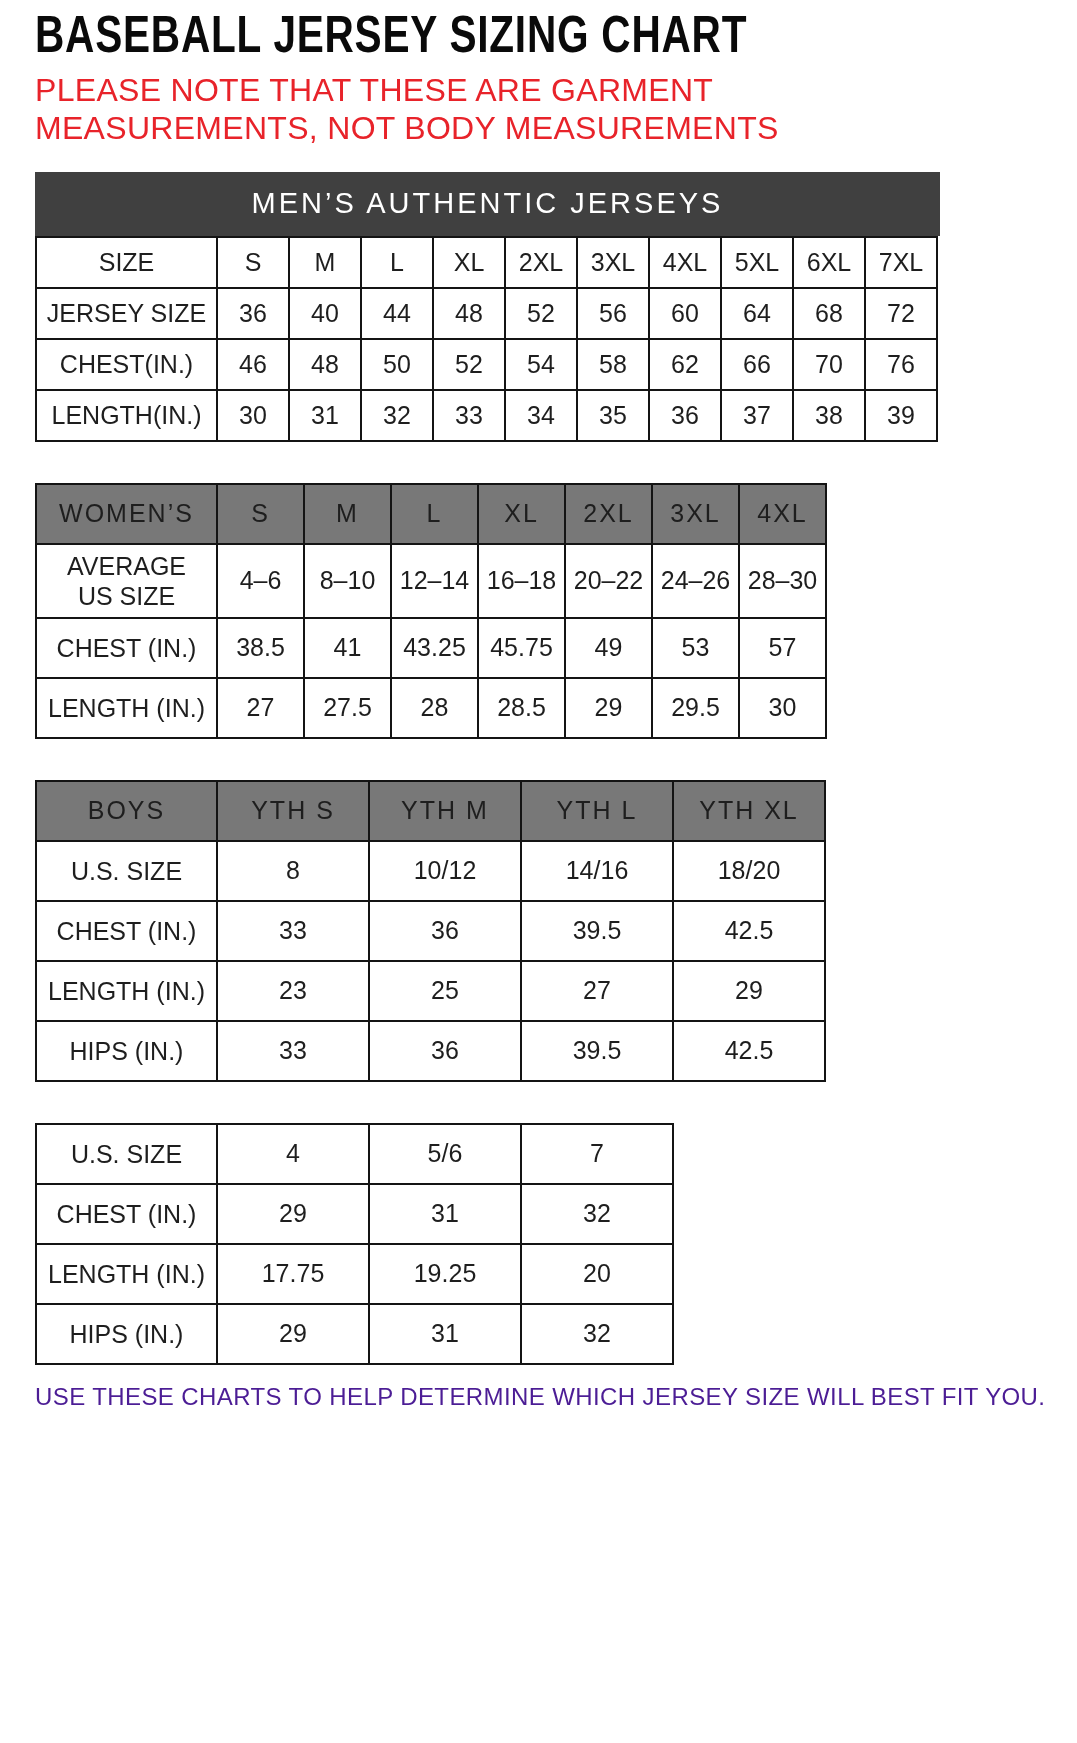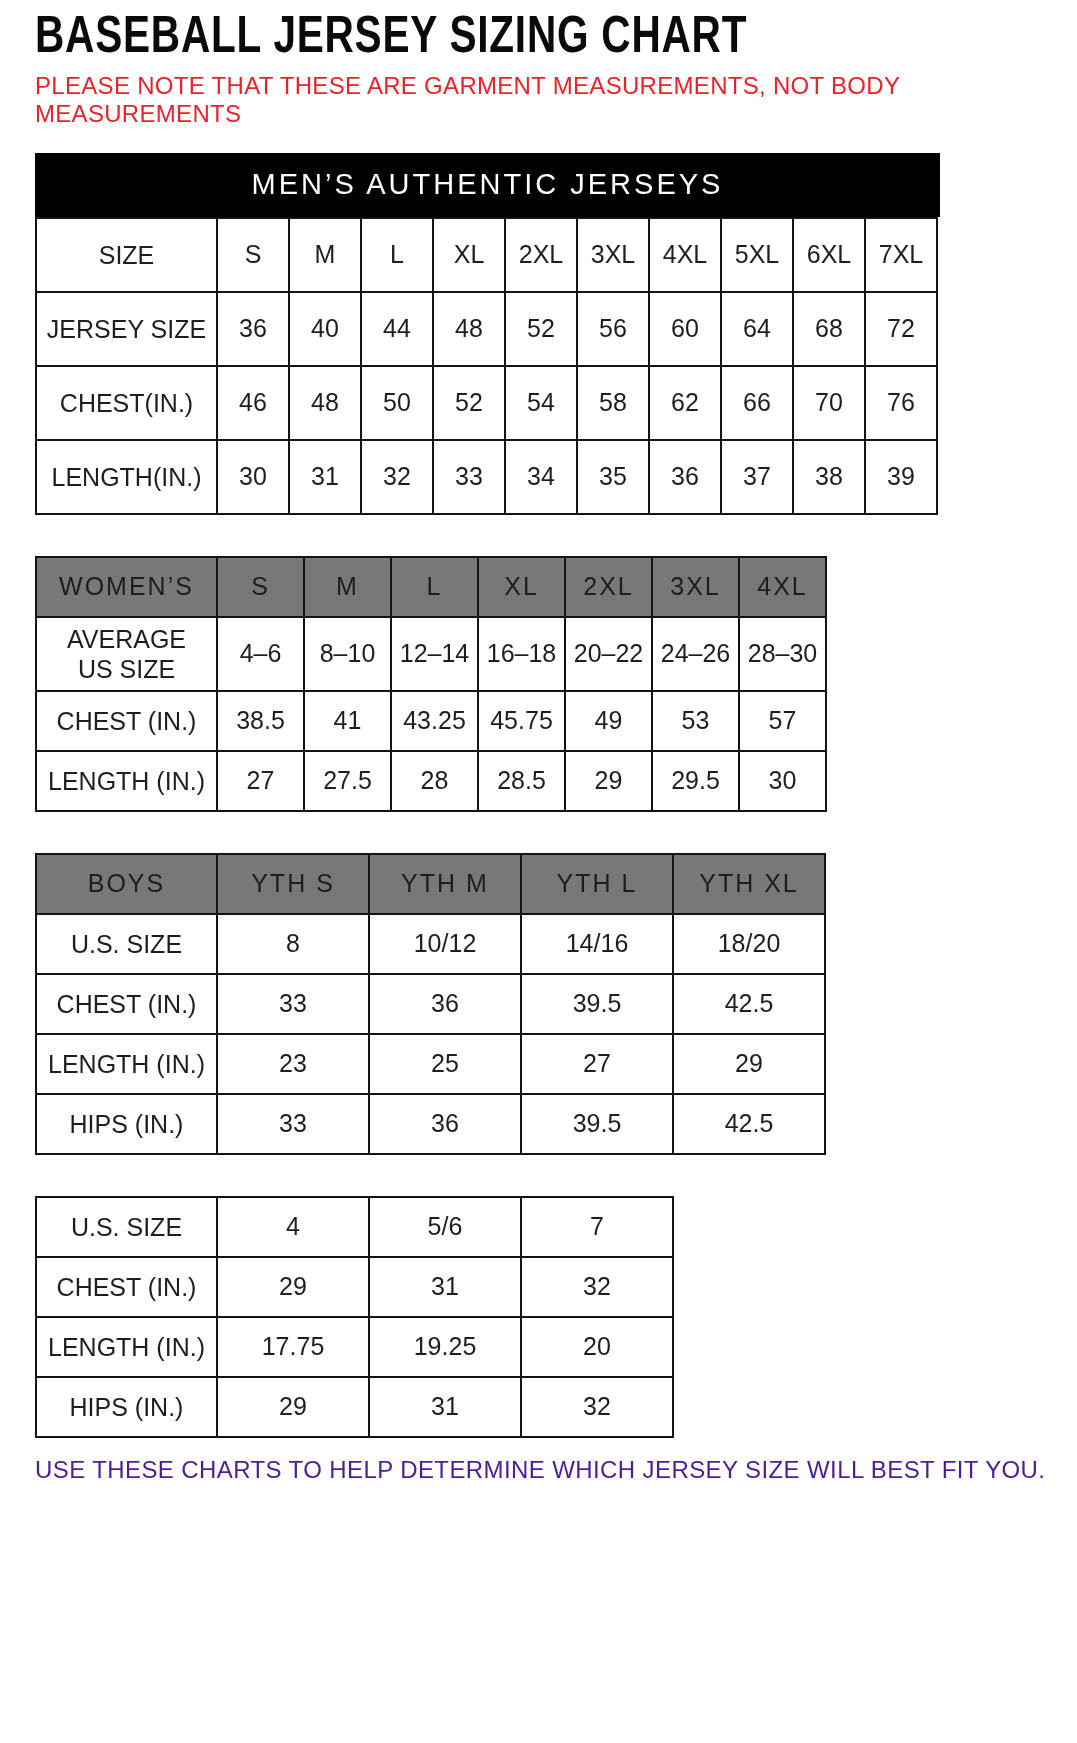--- a/index.html
+++ b/index.html
@@ -15,57 +15,57 @@
     letter-spacing: 1px;
     white-space: nowrap;
     display: inline-block;
     transform: scaleX(0.78);
     transform-origin: left center;
   }
   .note {
     margin: 8px 0 0 0;
     max-width: 880px;
     color: #e8232a;
-    font-size: 24px;
+    font-size: 32px;
     line-height: 1.18;
     letter-spacing: 0.3px;
   }
   .footer-note {
     margin-top: 18px;
     color: #4c1d95;
     font-size: 24px;
     letter-spacing: 0.4px;
     white-space: nowrap;
   }
 
   .band {
     width: 905px;
     height: 64px;
     margin-top: 24px;
-    background: #000000;
+    background: #404040;
     color: #ffffff;
     display: flex;
     align-items: center;
     justify-content: center;
     font-size: 29px;
     letter-spacing: 3px;
   }
 
   table.tbl { border-collapse: collapse; table-layout: fixed; margin-top: 41px; }
   table.tbl td {
     border: 2px solid #141414;
     text-align: center;
     vertical-align: middle;
     font-size: 25px;
     padding: 2px 4px;
     height: 60px;
     color: #1e1e1e;
   }
   #mens-table { margin-top: 0; }
-  #mens-table td { height: 74px; }
+  #mens-table td { height: 51px; }
   .lbl { white-space: pre-line; line-height: 1.2; }
   td.gray { background: #787878; color: #ffffff; letter-spacing: 2px; }
   tr.tall td { height: 74px; }
 </style>
 </head>
 <body>
 
 <div class="page">
 
   <h1 class="title">BASEBALL JERSEY SIZING CHART</h1>

